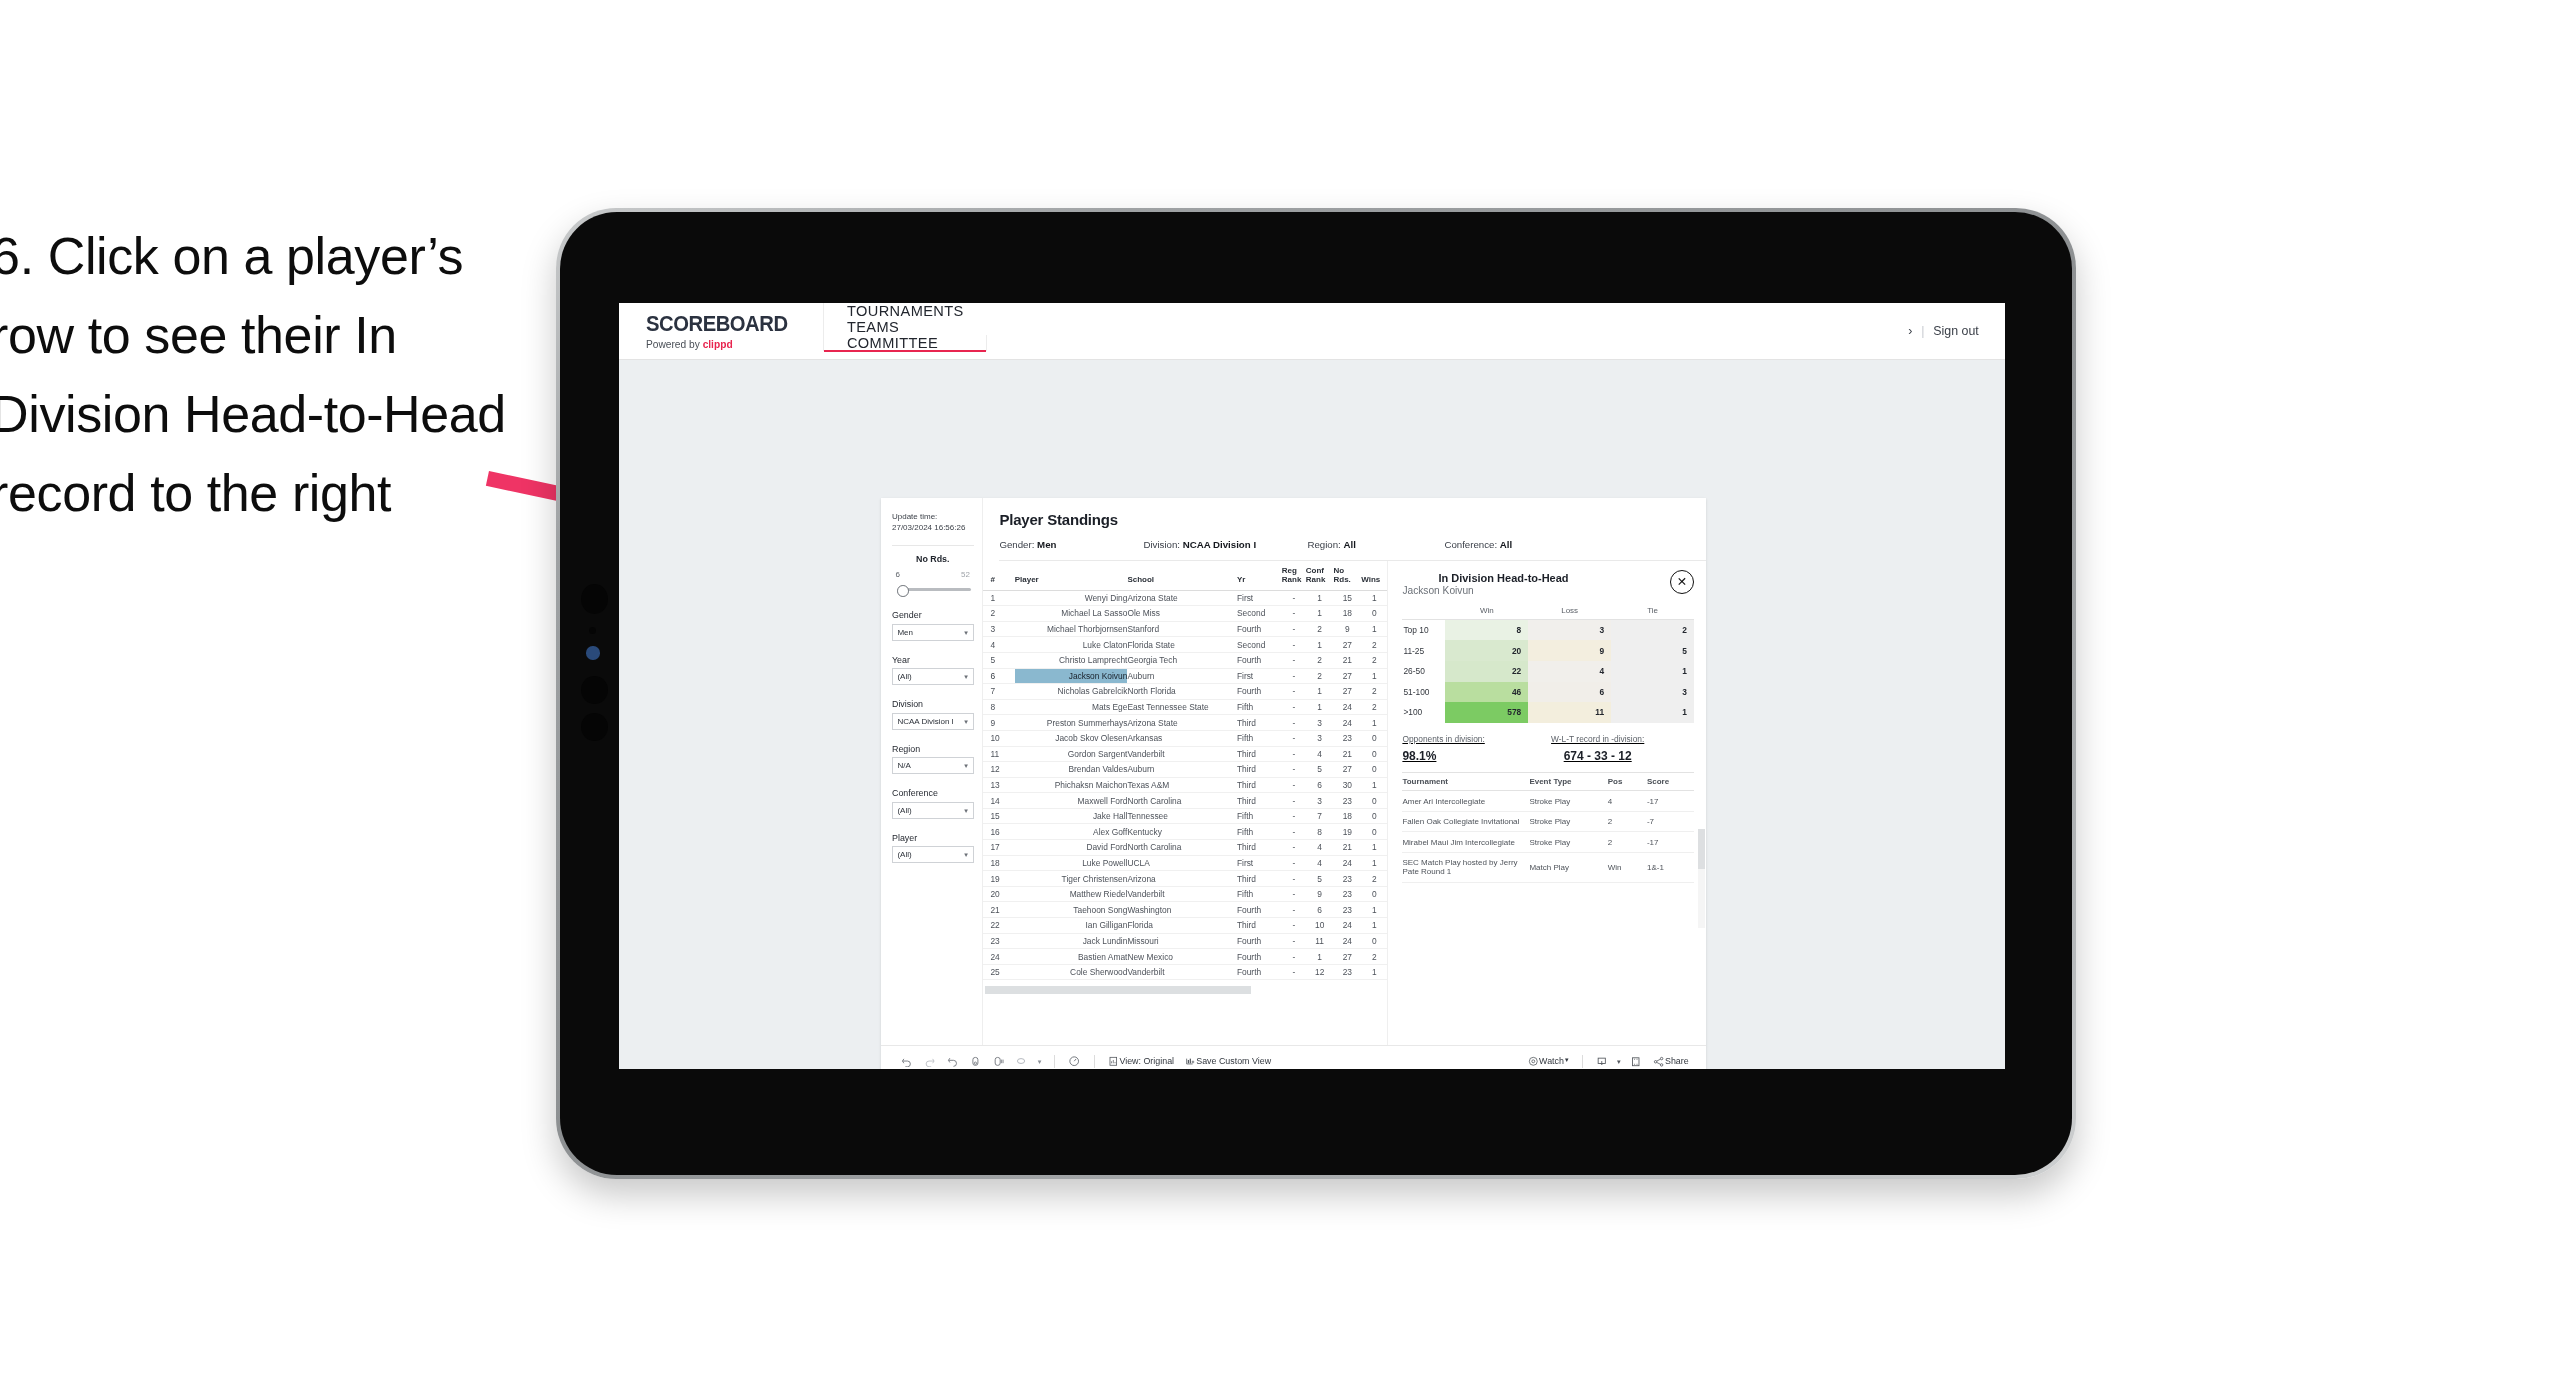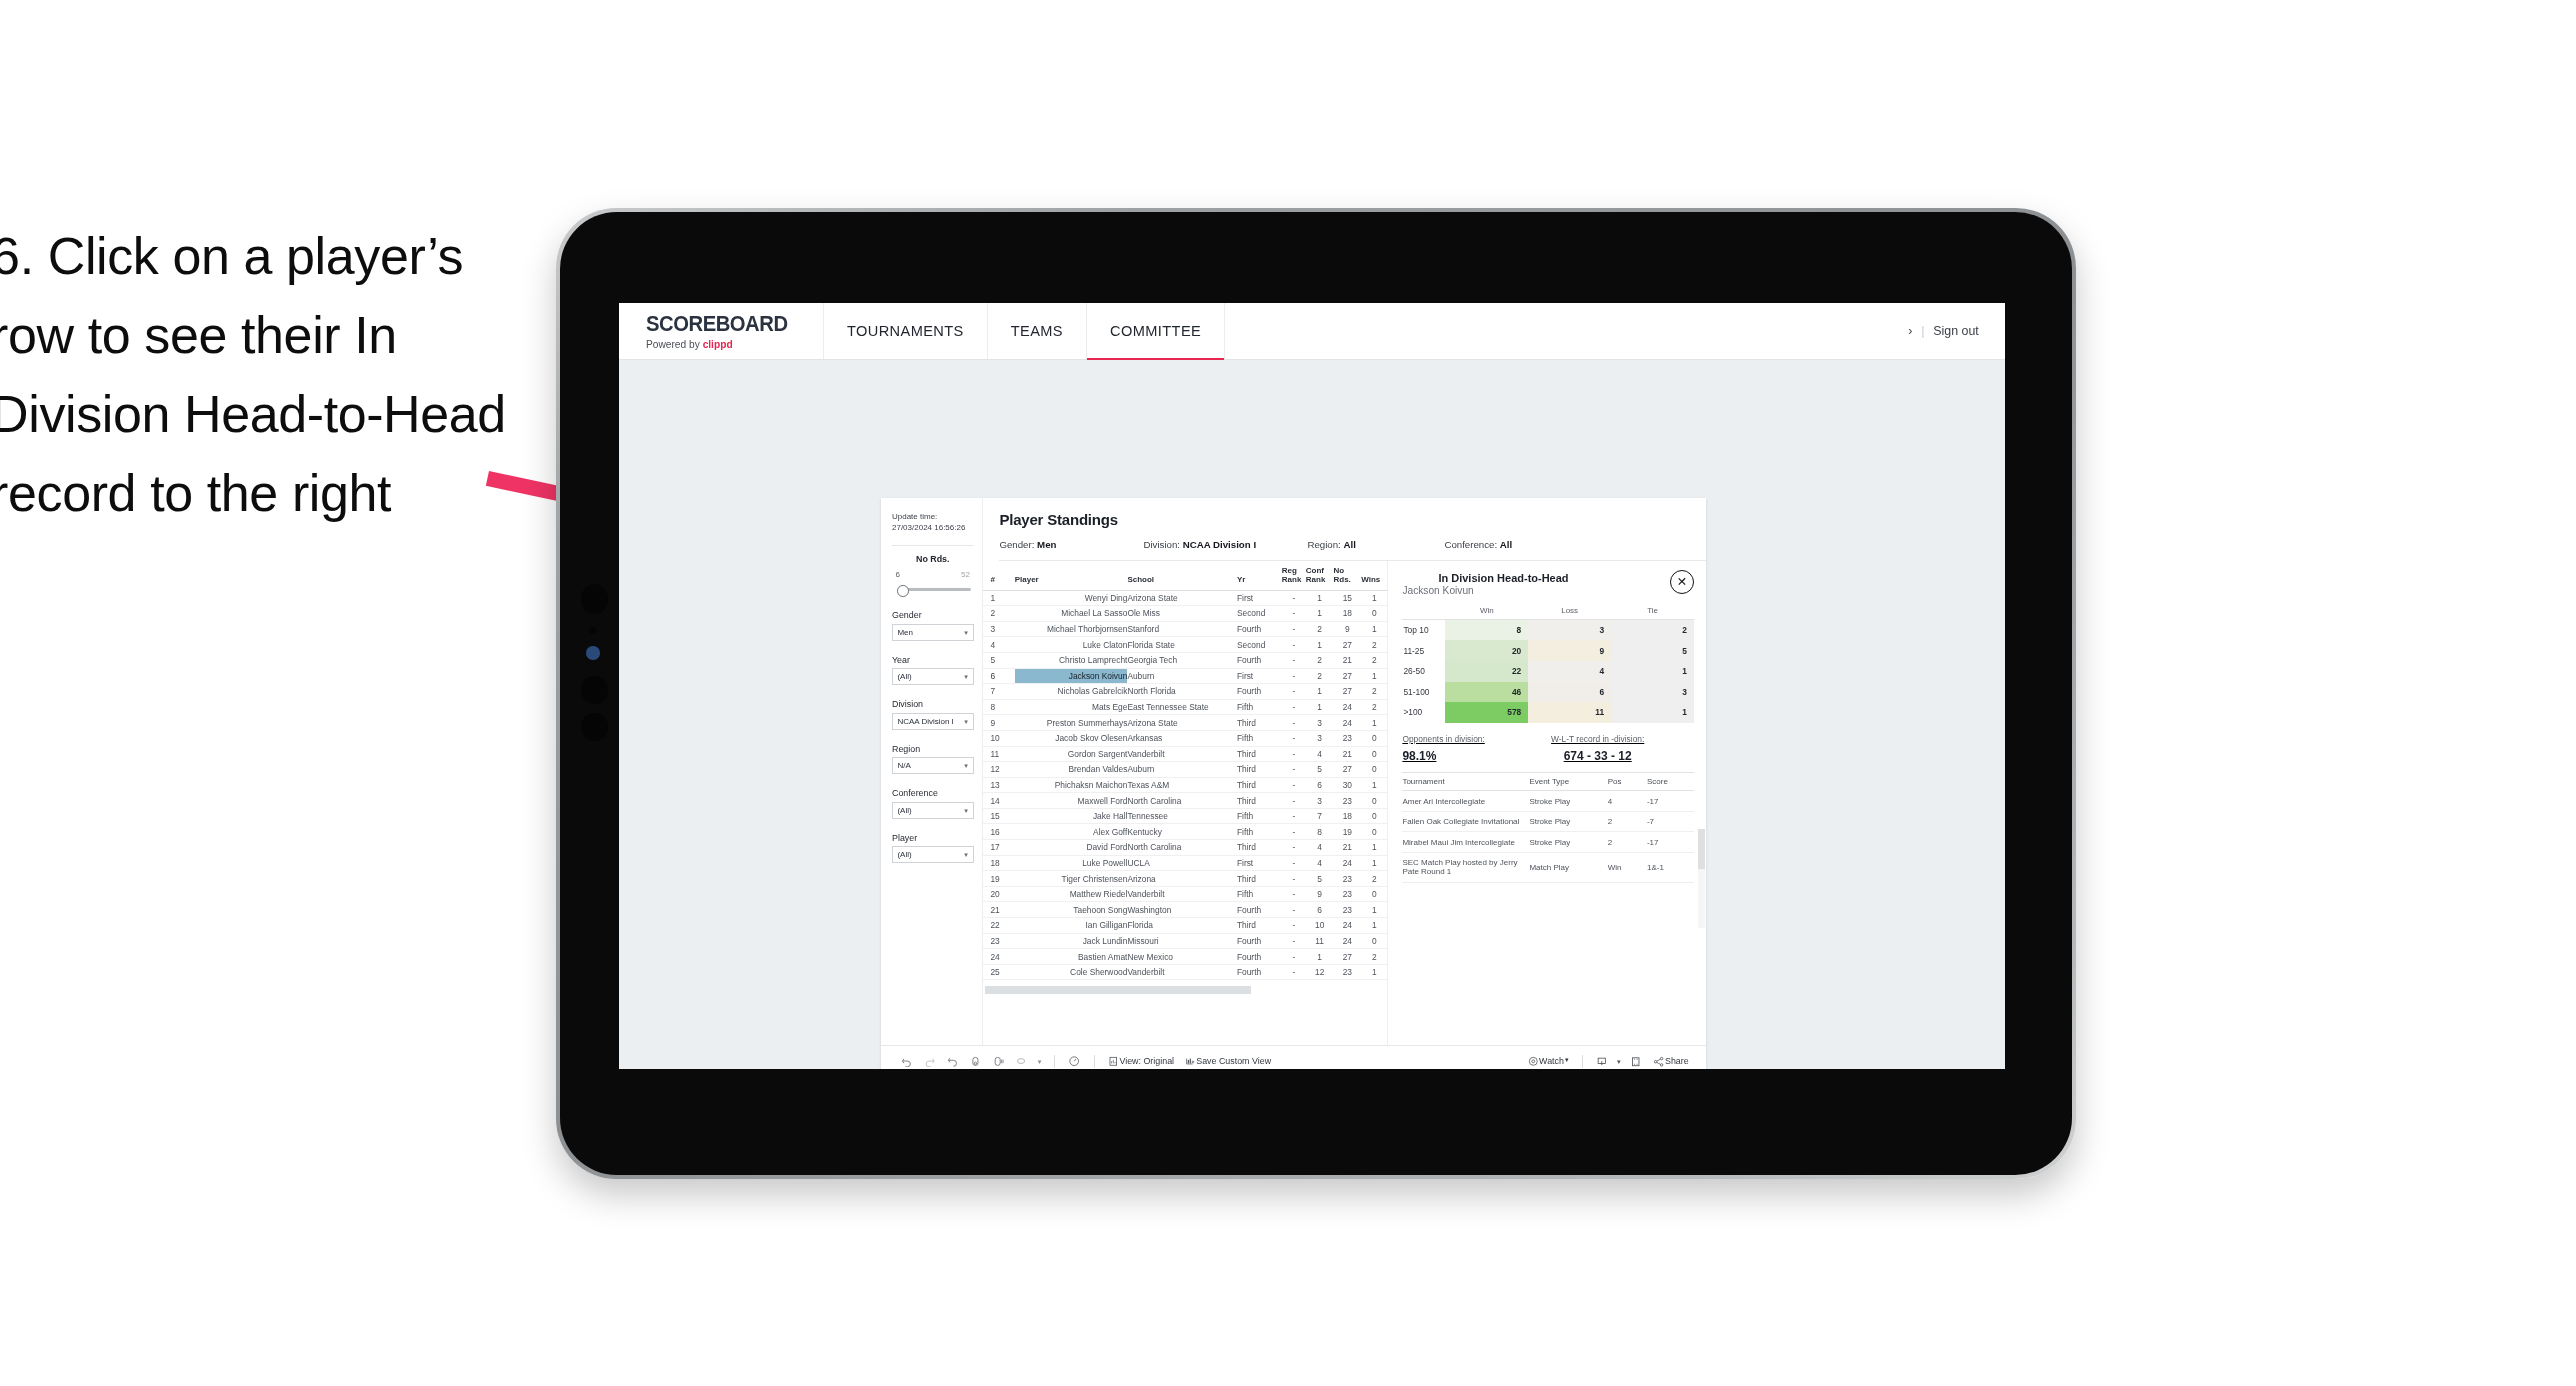--- a/index.html
+++ b/index.html
@@ -63,21 +63,21 @@
     display:flex; flex-direction:column; justify-content:center;
     padding: 0 23px 0 26.6px; min-width: 142px;
   }
   .brand-title {
     font-family:"Liberation Sans", sans-serif;
     font-weight:700; font-size:22px; letter-spacing:-0.5px;
     color:#2b3240; line-height:1; transform: scaleX(0.92); transform-origin:left;
   }
   .brand-sub { font-size:10.2px; color:#4a4f57; margin-top:3.5px; }
   .brand-sub .cl { color:#e8254f; font-weight:700; }
-  .navlinks { display:flex; align-items:stretch; }
+  .navlinks { display:flex; align-items:stretch;flex-direction:column; }
   .navlink {
     display:flex; align-items:center; padding: 0 23px;
     font-size:14.6px; color:#22262e; letter-spacing:0.4px;
     border-left:0.9px solid #ececec; position:relative;
     font-family:"Liberation Sans", sans-serif;
   }
   .navlink:last-child { border-right:0.9px solid #ececec; }
   .navlink.active::after {
     content:""; position:absolute; left:0; right:0; bottom:-0.9px; height:2.7px; background:#e8254f;
   }
@@ -180,21 +180,21 @@
   .hm th.lbl { width:41px; border-bottom:0.9px solid #e2e2e2;}
   .hm td { height:18.6px; text-align:right; padding-right:7px; font-size:8.4px; color:#23272e; font-weight:700;}
   .hm td.lbl { text-align:left; padding-right:6px; font-weight:400; color:#33373e; }
 
   .stats { display:flex; margin-top:11.5px;text-decoration:underline; }
   .stat-k { font-size:8.4px; color:#5c6168; }
   .stat-v { font-size:12px; font-weight:700; color:#1b1f27; margin-top:4.4px;}
   .st1 { width:99px; } .st2 { flex:1; text-align:center; }
 
   .tt { width:100%; border-collapse:collapse; margin-top:8.9px; font-size:8px; table-layout:fixed;}
-  .tt th { font-size:8px; font-weight:400; color:#4b5057; text-align:left; padding:4.4px 0; border-bottom:0.9px solid #e2e2e2; border-top:0.9px solid #e2e2e2;}
+  .tt th { font-size:8px; font-weight:700; color:#4b5057; text-align:left; padding:4.4px 0; border-bottom:0.9px solid #e2e2e2; border-top:0.9px solid #e2e2e2;}
   .tt td { padding:5.3px 0; color:#4e535a; border-bottom:0.9px solid #efefef; vertical-align:middle;}
   .tt .c-tour{ width:81px; } .tt .c-ev{ width:50px;} .tt .c-pos{ width:25px;} .tt .c-sc{ width:30px;}
   .vscroll { position:absolute; right:1.8px; top:268px; width:6.2px; height:99px; background:#f5f5f5;}
   .vscroll-thumb { position:absolute; left:0; top:0; width:6.2px; height:40px; background:#dddfe1;}
 
   
   .toolbar {
     height:30px; border-top:0.9px solid #e8e8e8; display:flex; align-items:center;
     padding: 0 12.4px 0 14px; gap:0; font-size:8.9px; color:#4a4f56; background:#fff;
   }

